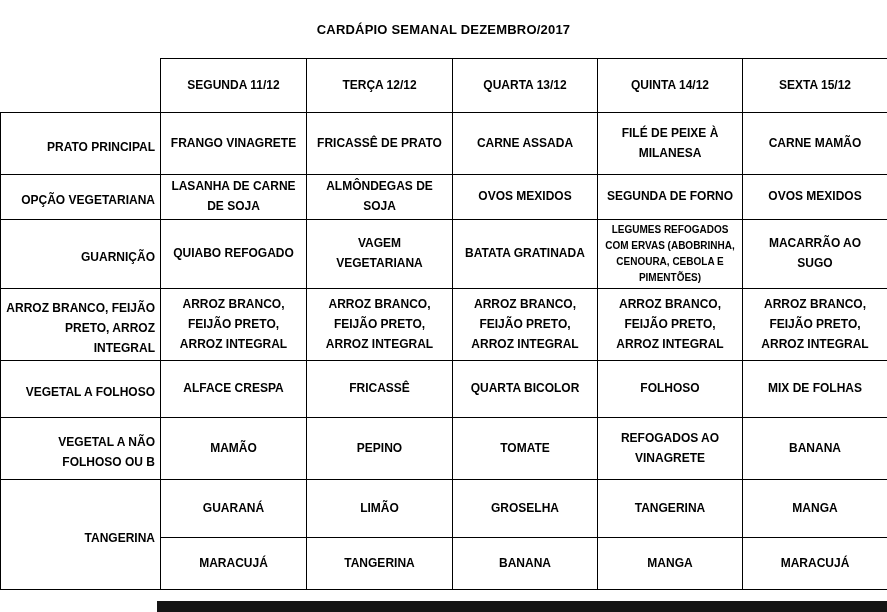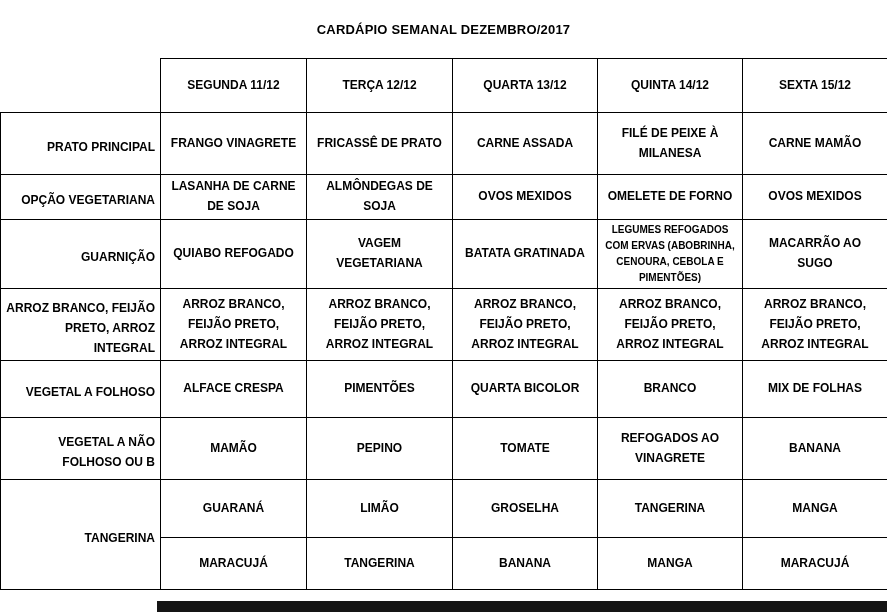--- a/index.html
+++ b/index.html
@@ -108,21 +108,21 @@
       <td class="cell">CARNE ASSADA</td>
       <td class="cell">FILÉ DE PEIXE À MILANESA</td>
       <td class="cell">CARNE MAMÃO</td>
     </tr>
 
     <tr style="height:45px">
       <th class="rowlabel">OPÇÃO VEGETARIANA</th>
       <td class="cell">LASANHA DE CARNE DE SOJA</td>
       <td class="cell">ALMÔNDEGAS DE SOJA</td>
       <td class="cell">OVOS MEXIDOS</td>
-      <td class="cell">OMELETE DE FORNO</td>
+      <td class="cell">SEGUNDA DE FORNO</td>
       <td class="cell">OVOS MEXIDOS</td>
     </tr>
 
     <tr style="height:65px">
       <th class="rowlabel">GUARNIÇÃO</th>
       <td class="cell">QUIABO REFOGADO</td>
       <td class="cell">VAGEM VEGETARIANA</td>
       <td class="cell">BATATA GRATINADA</td>
       <td class="cell small">LEGUMES REFOGADOS COM ERVAS (ABOBRINHA, CENOURA, CEBOLA E PIMENTÕES)</td>
       <td class="cell">MACARRÃO AO SUGO</td>
@@ -133,23 +133,23 @@
       <td class="cell">ARROZ BRANCO, FEIJÃO PRETO, ARROZ INTEGRAL</td>
       <td class="cell">ARROZ BRANCO, FEIJÃO PRETO, ARROZ INTEGRAL</td>
       <td class="cell">ARROZ BRANCO, FEIJÃO PRETO, ARROZ INTEGRAL</td>
       <td class="cell">ARROZ BRANCO, FEIJÃO PRETO, ARROZ INTEGRAL</td>
       <td class="cell">ARROZ BRANCO, FEIJÃO PRETO, ARROZ INTEGRAL</td>
     </tr>
 
     <tr style="height:57px">
       <th class="rowlabel">VEGETAL A FOLHOSO</th>
       <td class="cell">ALFACE CRESPA</td>
-      <td class="cell">PIMENTÕES</td>
+      <td class="cell">FRICASSÊ</td>
       <td class="cell">QUARTA BICOLOR</td>
-      <td class="cell">BRANCO</td>
+      <td class="cell">FOLHOSO</td>
       <td class="cell">MIX DE FOLHAS</td>
     </tr>
 
     <tr style="height:62px">
       <th class="rowlabel">VEGETAL A NÃO FOLHOSO OU B</th>
       <td class="cell">MAMÃO</td>
       <td class="cell">PEPINO</td>
       <td class="cell">TOMATE</td>
       <td class="cell">REFOGADOS AO VINAGRETE</td>
       <td class="cell">BANANA</td>

